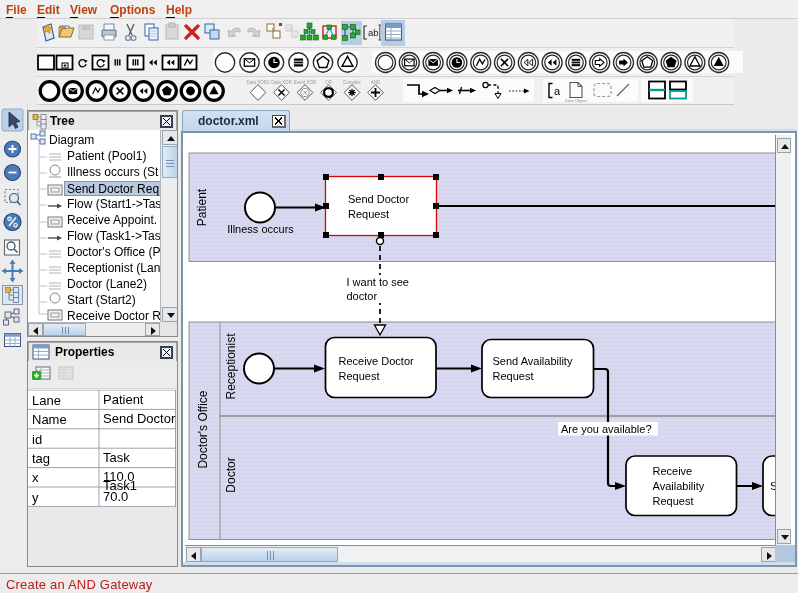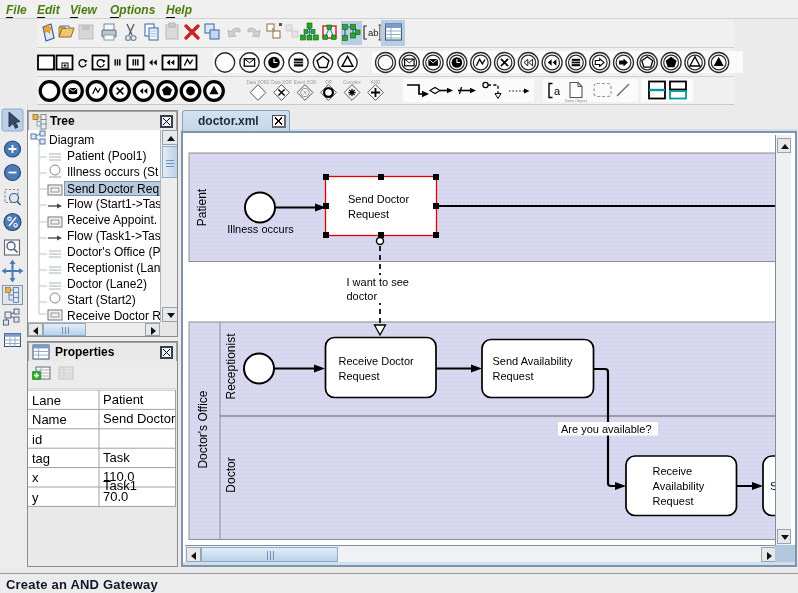--- a/index.html
+++ b/index.html
@@ -1,20 +1,20 @@
 <!DOCTYPE html>
 <html><head>
 <meta charset="utf-8">
 <style>
   html,body{margin:0;padding:0;}
   body{width:798px;height:593px;overflow:hidden;font-family:"Liberation Sans",sans-serif;background:#ebebeb;}
   #app{position:absolute;left:0;top:0;width:798px;height:593px;background:#ebebeb;}
   .abs{position:absolute;}
   
-  #menubar{left:0;top:0;width:798px;height:18px;background:#f0f0f0;border-bottom:1px solid #cfcfcf;font-weight:bold;font-size:12px;color:#4d7c0f;font-style:italic;}
+  #menubar{left:0;top:0;width:798px;height:18px;background:#f0f0f0;border-bottom:1px solid #cfcfcf;font-weight:bold;font-size:12px;color:#c2410c;}
   #menubar span{position:absolute;top:3px;}
   .mn u{text-decoration:none;border-bottom:1px solid #000;}
   
   .tbrow{left:0;width:697px;background:#f0f0f0;margin-left:37px;}
   #tb1{top:19px;height:28px;border-bottom:1px solid #d2d2d2;}
   #tb2{top:48px;height:28px;border-bottom:1px solid #d2d2d2;}
   #tb3{top:77px;height:27px;border-bottom:1px solid #c8c8c8;}
   
   #ltb{left:0;top:104px;width:27px;height:467px;background:#ececec;border-right:1px solid #d8d8d8;}
   
@@ -43,21 +43,21 @@
       linear-gradient(45deg,transparent 43%,#000 43%,#000 57%,transparent 57%),
       linear-gradient(-45deg,transparent 43%,#000 43%,#000 57%,transparent 57%);}
   #scrollpane{left:181px;top:131px;width:616px;height:436px;background:#fff;border:2px solid #7e94aa;box-sizing:border-box;}
   #viewport{position:absolute;left:2px;top:2px;width:592px;height:410px;background:#fff;overflow:hidden;}
   #vsb{position:absolute;left:592px;top:2px;width:16px;height:410px;background:#eff0f1;border-left:1px solid #7c8da0;box-sizing:border-box;}
   #hsb{position:absolute;left:2px;top:412px;width:592px;height:17px;background:#f0f1f2;border-top:1px solid #7c8da0;box-sizing:border-box;}
   #corner{position:absolute;left:592px;top:412px;width:20px;height:17px;background:#b2c8de;}
   
   #statusgap{left:0;top:567px;width:798px;height:6px;background:#ebebeb;}
   #statusbar{left:0;top:573px;width:798px;height:20px;background:#ececec;border-top:1px solid #9a9a9a;}
-  #statusbar .cap{position:absolute;left:6px;top:3px;font-weight:bold;font-size:13px;color:#0f172a;letter-spacing:0.2px;}
+  #statusbar .cap{position:absolute;left:6px;top:3px;font-weight:normal;font-size:13px;color:#b91c1c;letter-spacing:0.2px;}
 </style>
 </head>
 <body>
 <div id="app">
   <div id="menubar" class="abs">
     <span class="mn" style="left:6px"><u>F</u>ile</span>
     <span class="mn" style="left:37px"><u>E</u>dit</span>
     <span class="mn" style="left:70px"><u>V</u>iew</span>
     <span class="mn" style="left:110px"><u>O</u>ptions</span>
     <span class="mn" style="left:166px"><u>H</u>elp</span>

